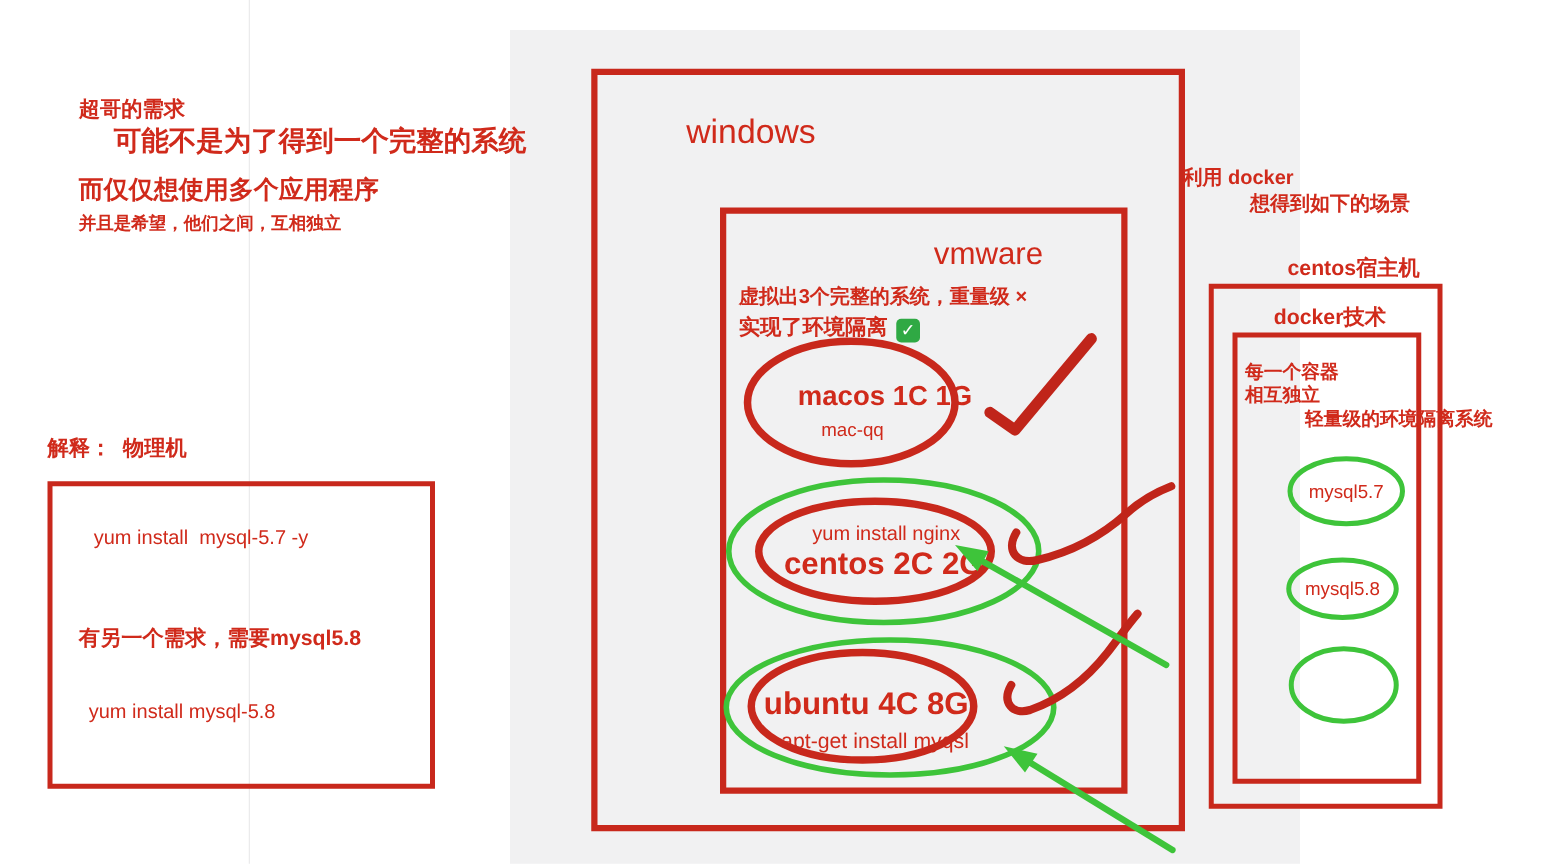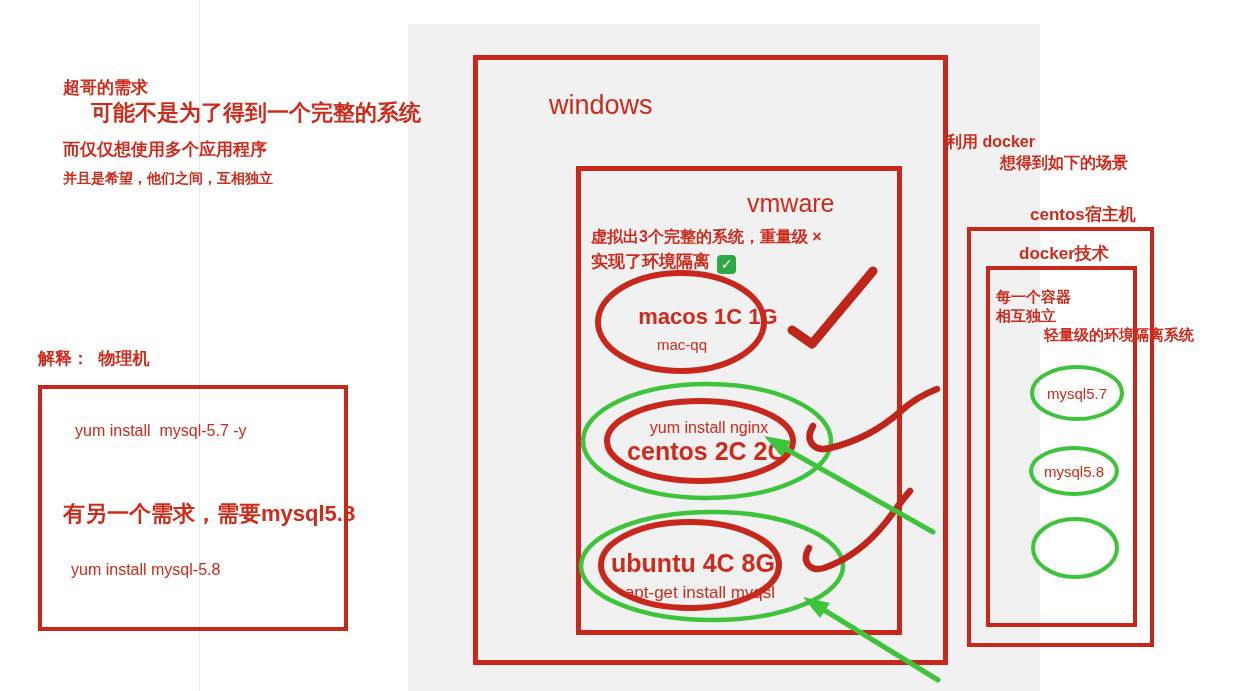--- a/index.html
+++ b/index.html
@@ -26,28 +26,28 @@
   }
 </style>
 </head>
 <body>
 
 <div class="abs" id="gray-band"></div>
 <div class="abs" id="fold-line"></div>
 
 <div class="txt" style="left:63px;top:76px;font-size:17px;">超哥的需求</div>
 <div class="txt" style="left:63px;top:98px;font-size:22px;margin-left:28px;">可能不是为了得到一个完整的系统</div>
-<div class="txt" style="left:63px;top:138px;font-size:17px;text-align:right;">而仅仅想使用多个应用程序</div>
+<div class="txt" style="left:63px;top:138px;font-size:20px;text-align:right;">而仅仅想使用多个应用程序</div>
 <div class="txt" style="left:63px;top:170px;font-size:14px;">并且是希望，他们之间，互相独立</div>
 
 <div class="txt" style="left:38px;top:347px;font-size:17px;text-align:center;">解释：  物理机</div>
 
 <div class="box" style="left:38px;top:385px;width:302px;height:238px;">
   <div class="txt code" style="left:33px;top:33px;font-size:16px;">yum install  mysql-5.7 -y</div>
-  <div class="txt" style="left:21px;top:110px;font-size:22px;">有另一个需求，需要mysql5.8</div>
+  <div class="txt" style="left:21px;top:110px;font-size:17px;">有另一个需求，需要mysql5.8</div>
   <div class="txt code" style="left:29px;top:172px;font-size:16px;">yum install mysql-5.8</div>
 </div>
 
 <div class="box box-thick" style="left:473px;top:55px;width:465px;height:600px;"></div>
 <div class="txt" style="left:549px;top:90px;font-size:27px;font-weight:500;">windows</div>
 
 <div class="box box-thick" style="left:576px;top:166px;width:316px;height:459px;"></div>
 <div class="txt" style="left:747px;top:189px;font-size:25px;font-weight:500;">vmware</div>
 
 <div class="txt" style="left:591px;top:227px;font-size:16px;">虚拟出3个完整的系统，重量级 ×</div>

